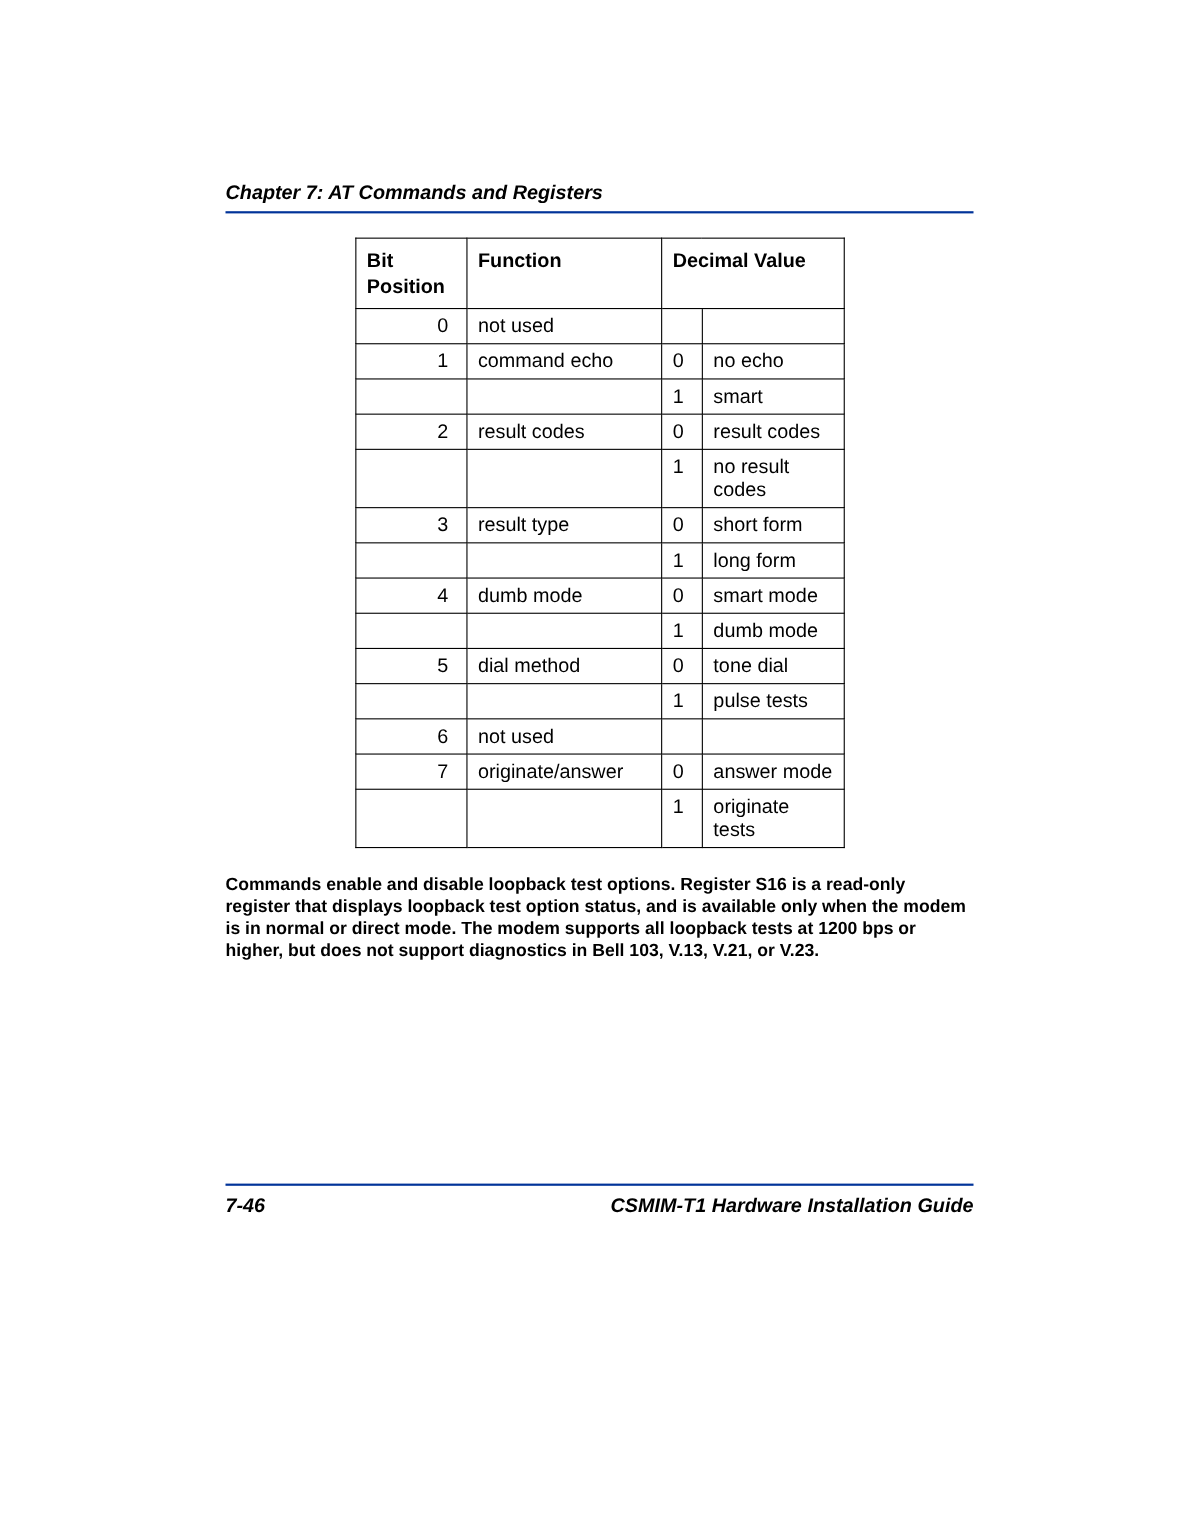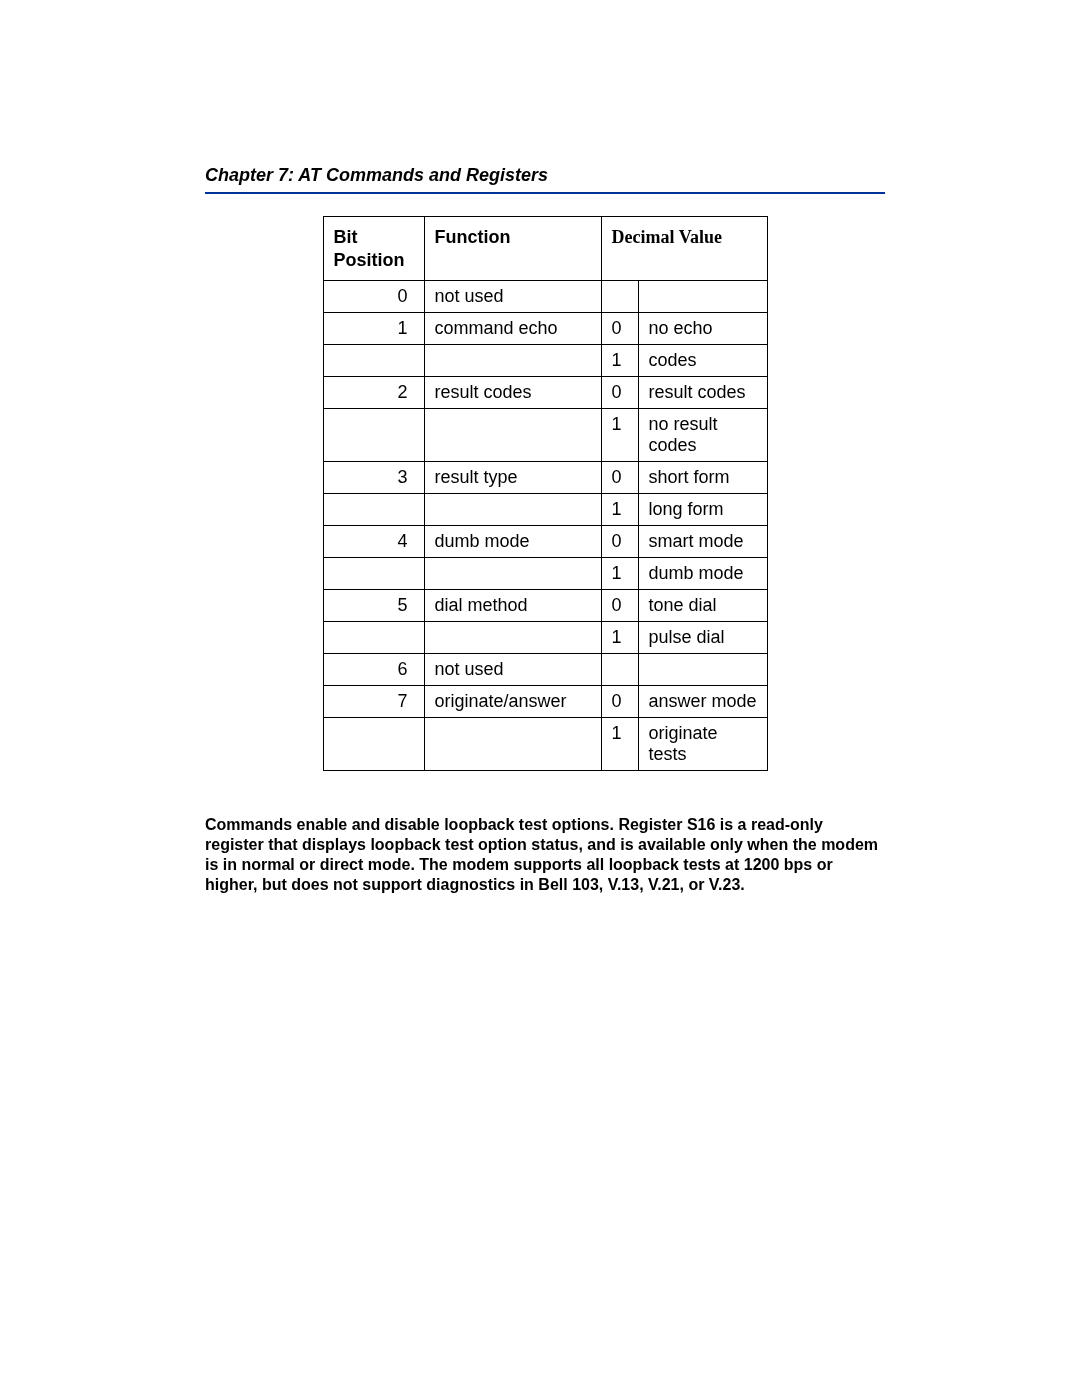--- a/index.html
+++ b/index.html
@@ -34,39 +34,39 @@
     color: var(--blue);
     font-weight: bold;
     font-size: 17px;
     margin-bottom: 16px;
   }
   .table-caption .lbl { margin-right: 16px; }
 
   table.data {
     border-collapse: collapse;
     width: 445px;
-    margin: 0 auto 44px auto;
+    margin: 0 auto 24px auto;
     font-size: 18px;
   }
   table.data th, table.data td {
     border: 1px solid var(--border);
     padding: 5px 8px 5px 10px;
     text-align: left;
     vertical-align: top;
     font-weight: normal;
   }
   table.data th {
     font-weight: bold;
     padding-top: 9px;
     padding-bottom: 9px;
     line-height: 1.25;
   }
   table.data .col-bit { width: 82px; }
   table.data .col-func { width: 158px; }
-  table.data .col-dec1 { width: 60px; font-family: Liberation Serif, serif; }
+  table.data .col-dec1 { width: 60px; }
   table.data td.num-right {
     text-align: right;
     padding-right: 16px;
   }
 
   .section-title {
     color: var(--blue);
     font-weight: bold;
     font-size: 21px;
     margin-bottom: 6px;
@@ -127,21 +127,21 @@
       <tr>
         <td class="num-right">1</td>
         <td>command echo</td>
         <td class="num-right">0</td>
         <td>no echo</td>
       </tr>
       <tr>
         <td class="num-right"></td>
         <td></td>
         <td class="num-right">1</td>
-        <td>codes</td>
+        <td>smart</td>
       </tr>
       <tr>
         <td class="num-right">2</td>
         <td>result codes</td>
         <td class="num-right">0</td>
         <td>result codes</td>
       </tr>
       <tr>
         <td class="num-right"></td>
         <td></td>
@@ -175,21 +175,21 @@
       <tr>
         <td class="num-right">5</td>
         <td>dial method</td>
         <td class="num-right">0</td>
         <td>tone dial</td>
       </tr>
       <tr>
         <td class="num-right"></td>
         <td></td>
         <td class="num-right">1</td>
-        <td>pulse dial</td>
+        <td>pulse tests</td>
       </tr>
       <tr>
         <td class="num-right">6</td>
         <td>not used</td>
         <td class="num-right"></td>
         <td></td>
       </tr>
       <tr>
         <td class="num-right">7</td>
         <td>originate/answer</td>
@@ -201,14 +201,18 @@
         <td></td>
         <td class="num-right">1</td>
         <td>originate tests</td>
       </tr>
     </tbody>
   </table>
 
 
   <div class="body-text">Commands enable and disable loopback test options. Register S16 is a read-only register that displays loopback test option status, and is available only when the modem is in normal or direct mode. The modem supports all loopback tests at 1200 bps or higher, but does not support diagnostics in Bell 103, V.13, V.21, or V.23.</div>
 
+  <div class="footer">
+    <span class="pg">7-46</span>
+    <span class="doc">CSMIM-T1 Hardware Installation Guide</span>
+  </div>
 
 </div>
 
 </body></html>

